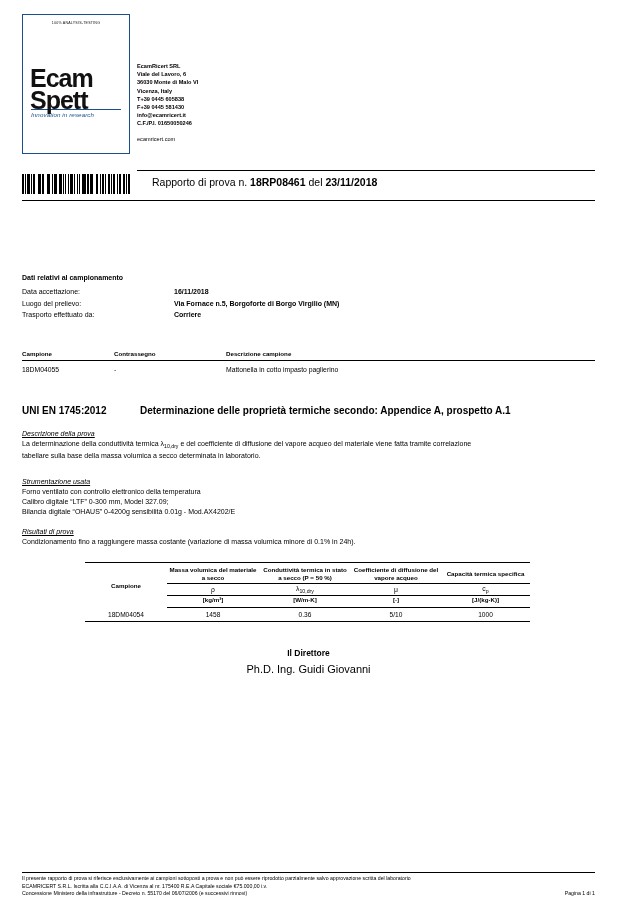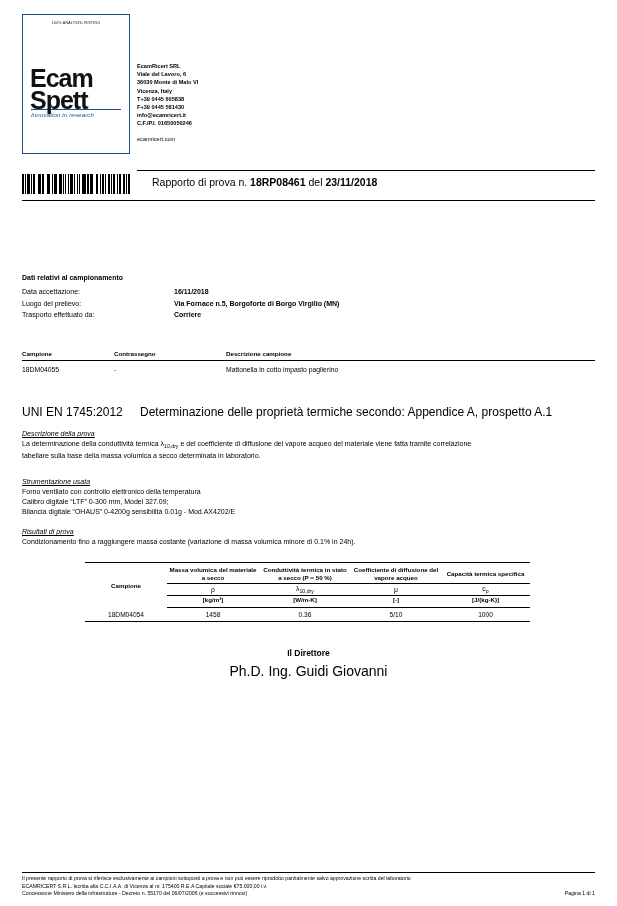--- a/index.html
+++ b/index.html
@@ -184,22 +184,22 @@
   .c1 { width: 92px; }
   .c2 { width: 112px; }
   .c3 { width: auto; }
 
   
   .norm {
     position: absolute;
     left: 22px;
     top: 405px;
     width: 573px;
-    font-size: 12px;
-    font-weight: normal;
+    font-size: 10px;
+    font-weight: bold;
   }
   .norm .code { display: inline-block; width: 118px; }
 
   .subsec {
     position: absolute;
     left: 22px;
     width: 573px;
     font-size: 7px;
   }
   .subsec .h {
@@ -267,21 +267,21 @@
 
   
   .sign {
     position: absolute;
     left: 0; right: 0;
     top: 648px;
     text-align: center;
     font-size: 8px;
   }
   .sign .t1 { font-weight: bold; font-size: 8.5px; margin-bottom: 5px; }
-  .sign .t2 { font-size: 14px; }
+  .sign .t2 { font-size: 11px; }
   .sign-inner { display: inline-block; }
 
   
   .footer {
     position: absolute;
     left: 22px;
     right: 22px;
     bottom: 8px;
     font-size: 5.2px;
     line-height: 7.6px;

